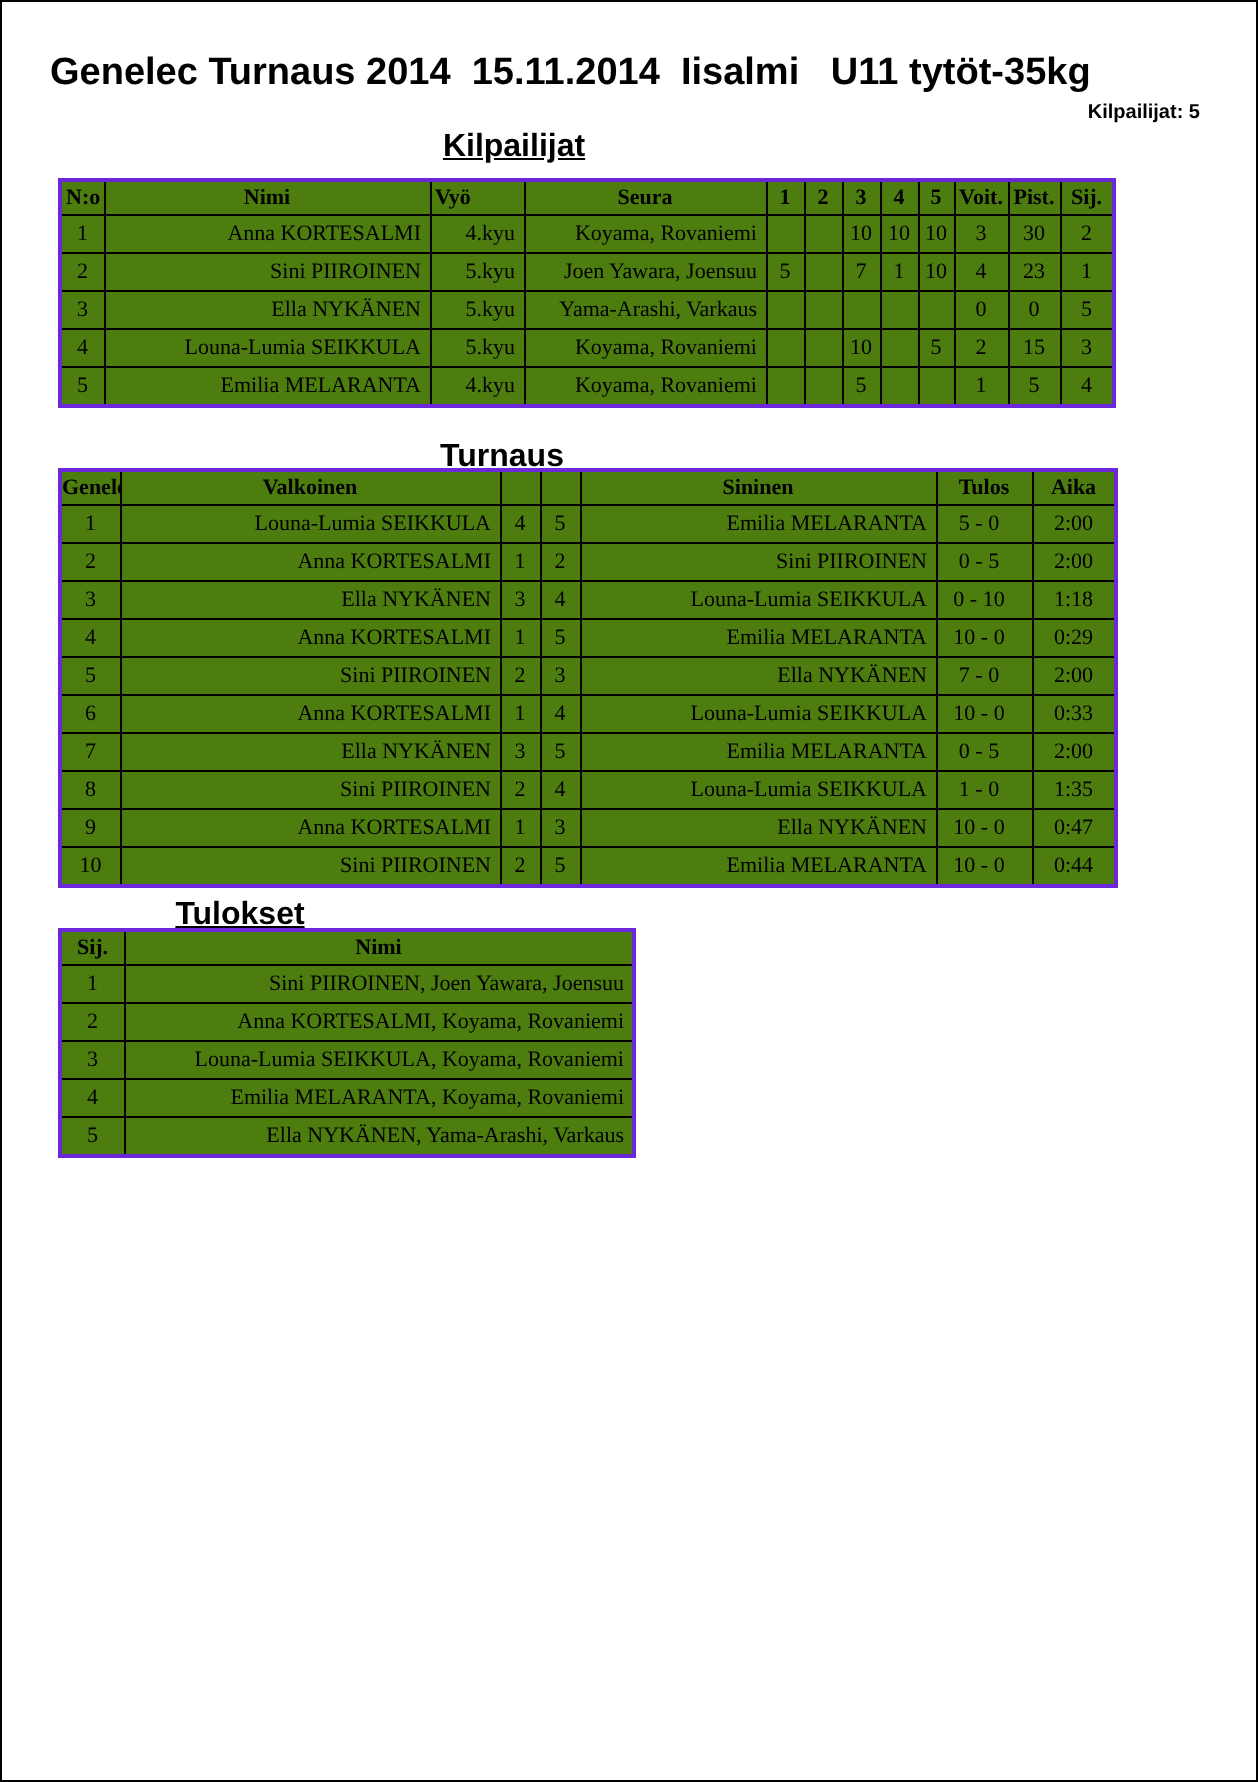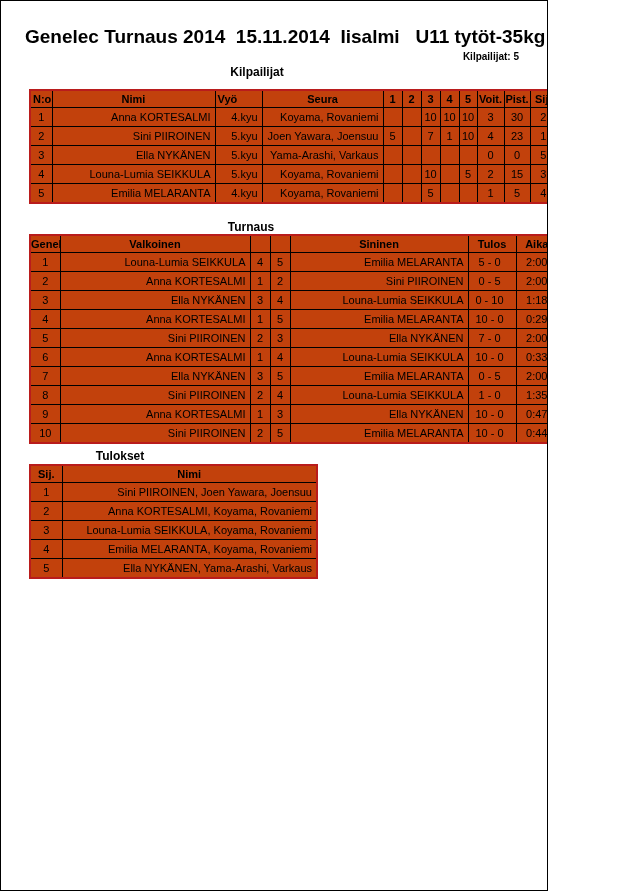--- a/index.html
+++ b/index.html
@@ -1,43 +1,43 @@
 <!DOCTYPE html>
 <html><head>
 <meta charset="utf-8">
 <style>
   html,body{margin:0;padding:0;background:#fff;}
   .page{
     position:relative;
-    width:548px;height:891px;
+    width:629px;height:891px;
     box-sizing:border-box;
     border:1px solid #000;
     background:#fff;
     font-family:"Liberation Sans","DejaVu Sans",sans-serif;
     color:#000;
     overflow:hidden;
   }
   .title{
     position:absolute;left:24px;top:25px;
     font-size:19px;font-weight:bold;white-space:pre;
   }
   .comp-count{
     position:absolute;right:28px;top:50px;
     font-size:10px;font-weight:bold;
   }
   .heading{
-    position:absolute;font-size:12px;font-weight:bold;
-    transform:translateX(-50%);white-space:nowrap;
+    position:absolute;font-size:16px;font-weight:bold;
+    transform:translateX(-50%);white-space:nowrap;text-decoration:underline;
   }
   .h-kilpailijat{left:256px;top:64px;}
   .h-ottelut{left:250px;top:219px;}
   .h-tulokset{left:119px;top:448px;}
   table{
     position:absolute;border-collapse:collapse;table-layout:fixed;
-    background:#c2410c;border:2px solid #b91c1c;
+    background:#4d7c0f;border:2px solid #6d28d9;font-family:Liberation Serif, serif;
   }
   .t1{left:28px;top:88px;width:527px;}
   .t2{left:28px;top:233px;width:528px;}
   .t3{left:28px;top:463px;width:287px;}
   th,td{
     border:1px solid #000;
     font-size:11px;
     padding:0;
     height:18px;
     overflow:hidden;

